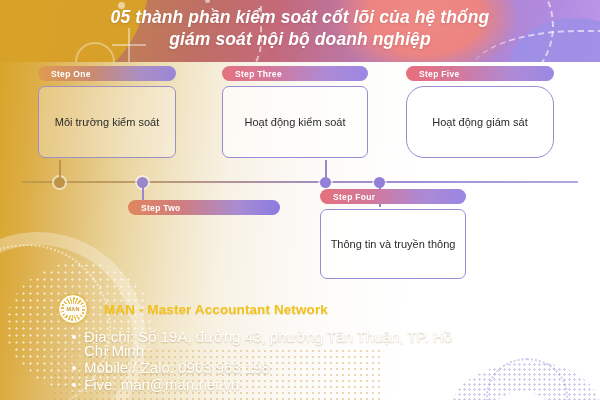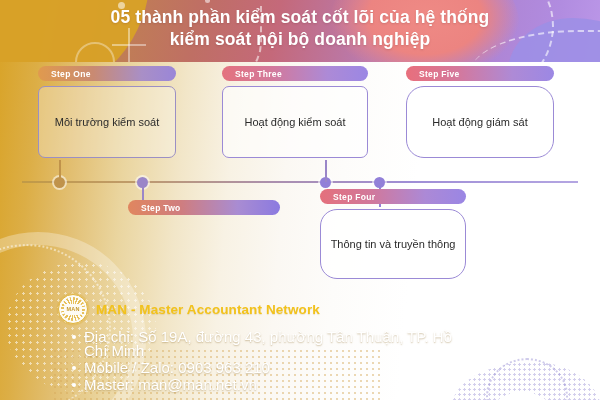--- a/index.html
+++ b/index.html
@@ -55,21 +55,21 @@
   .hdr-plus:before,.hdr-plus:after{content:"";position:absolute;background:rgba(255,255,255,.42);}
   .hdr-plus:before{left:0;top:16px;width:34px;height:2px;}
   .hdr-plus:after{left:16px;top:0;width:2px;height:34px;}
 
   .title{
     position:absolute;left:0;top:6px;width:600px;
     text-align:center;color:#ffffff;font-weight:bold;
     font-size:17.5px;line-height:22px;letter-spacing:.1px;
     text-shadow:0 1px 2px rgba(120,60,60,.25);
   }
-  .title .line{display:block;}
+  .title .line{display:block;font-style:italic;}
 
   
   .body-bg{
     position:absolute;left:0;top:62px;width:600px;height:338px;overflow:hidden;
     background:linear-gradient(95deg,#d9a42a 0%,#dcae46 6%,#e2bf72 13%,#ead59f 21%,#f2e6c8 30%,#f8f2e4 38%,#fbf8f3 47%,#fdfcfa 56%,#ffffff 68%,#ffffff 100%);
   }
   .bg-ring{
     position:absolute;left:-70px;top:170px;width:190px;height:190px;
     border:13px solid rgba(255,255,255,.30);border-radius:50%;
   }
@@ -152,25 +152,25 @@
 
   .st1{left:38px;top:66px;width:138px;}
   .st1 .card{height:72px;}
   .st3{left:222px;top:66px;width:146px;}
   .st3 .card{height:72px;}
   .st5{left:406px;top:66px;width:148px;}
   .st5 .card{height:72px;border-radius:18px;}
   .st2{left:128px;top:200px;width:152px;}
   .st2 .card{height:70px;}
   .st4{left:320px;top:189px;width:146px;}
-  .st4 .card{height:70px;border-radius:17px;}
+  .st4 .card{height:70px;}
 
   
   .footer{position:absolute;left:58px;top:294px;width:420px;}
-  .brandrow{display:flex;align-items:center;gap:8px;}
+  .brandrow{display:flex;align-items:center;gap:16px;}
   .logo{
     position:relative;width:28px;height:28px;border-radius:50%;
     background:#fdfcf6;border:1.5px solid #e0b33c;
     display:flex;align-items:center;justify-content:center;flex:0 0 auto;
     box-shadow:0 0 0 1.5px rgba(224,179,60,.35);
   }
   .logo .sun{
     position:absolute;left:2px;top:2px;width:24px;height:24px;border-radius:50%;
     background:repeating-conic-gradient(#e3b53f 0deg 9deg,#fdfcf6 9deg 18deg);
     opacity:.85;
@@ -207,21 +207,21 @@
     <div class="hdr-dash-1"></div>
     <div class="hdr-dash-2"></div>
     <div class="hdr-dash-3"></div>
     <div class="hdr-ring"></div>
     <div class="hdr-dot d1"></div>
     <div class="hdr-dot d2"></div>
     <div class="hdr-plus"></div>
 
     <div class="title">
       <span class="line">05 thành phần kiểm soát cốt lõi của hệ thống</span>
-      <span class="line">kiểm soát nội bộ doanh nghiệp</span>
+      <span class="line">giám soát nội bộ doanh nghiệp</span>
     </div>
   </div>
 
   <div class="body-bg">
     <div class="bg-ring"></div>
     <div class="bg-ring2"></div>
     <div class="bg-dots-left"></div>
     <div class="bg-dots-foot"></div>
     <div class="bg-blob-br"></div>
     <div class="bg-dotring"></div>
@@ -266,18 +266,18 @@
   <div class="footer">
     <div class="brandrow">
       <div class="logo">
         <div class="sun"></div>
         <div class="core">MAN</div>
       </div>
       <div class="brand">MAN - Master Accountant Network</div>
     </div>
     <ul class="contacts">
       <li>Địa chỉ: Số 19A, đường 43, phường Tân Thuận, TP. Hồ Chí Minh</li>
-      <li>Mobile / Zalo: 0903 963 210</li>
-      <li>Master: man@man.net.vn</li>
+      <li>Mobile / Zalo: 0903 963 198</li>
+      <li>Five: man@man.net.vn</li>
     </ul>
   </div>
 
 </div>
 
 </body></html>

